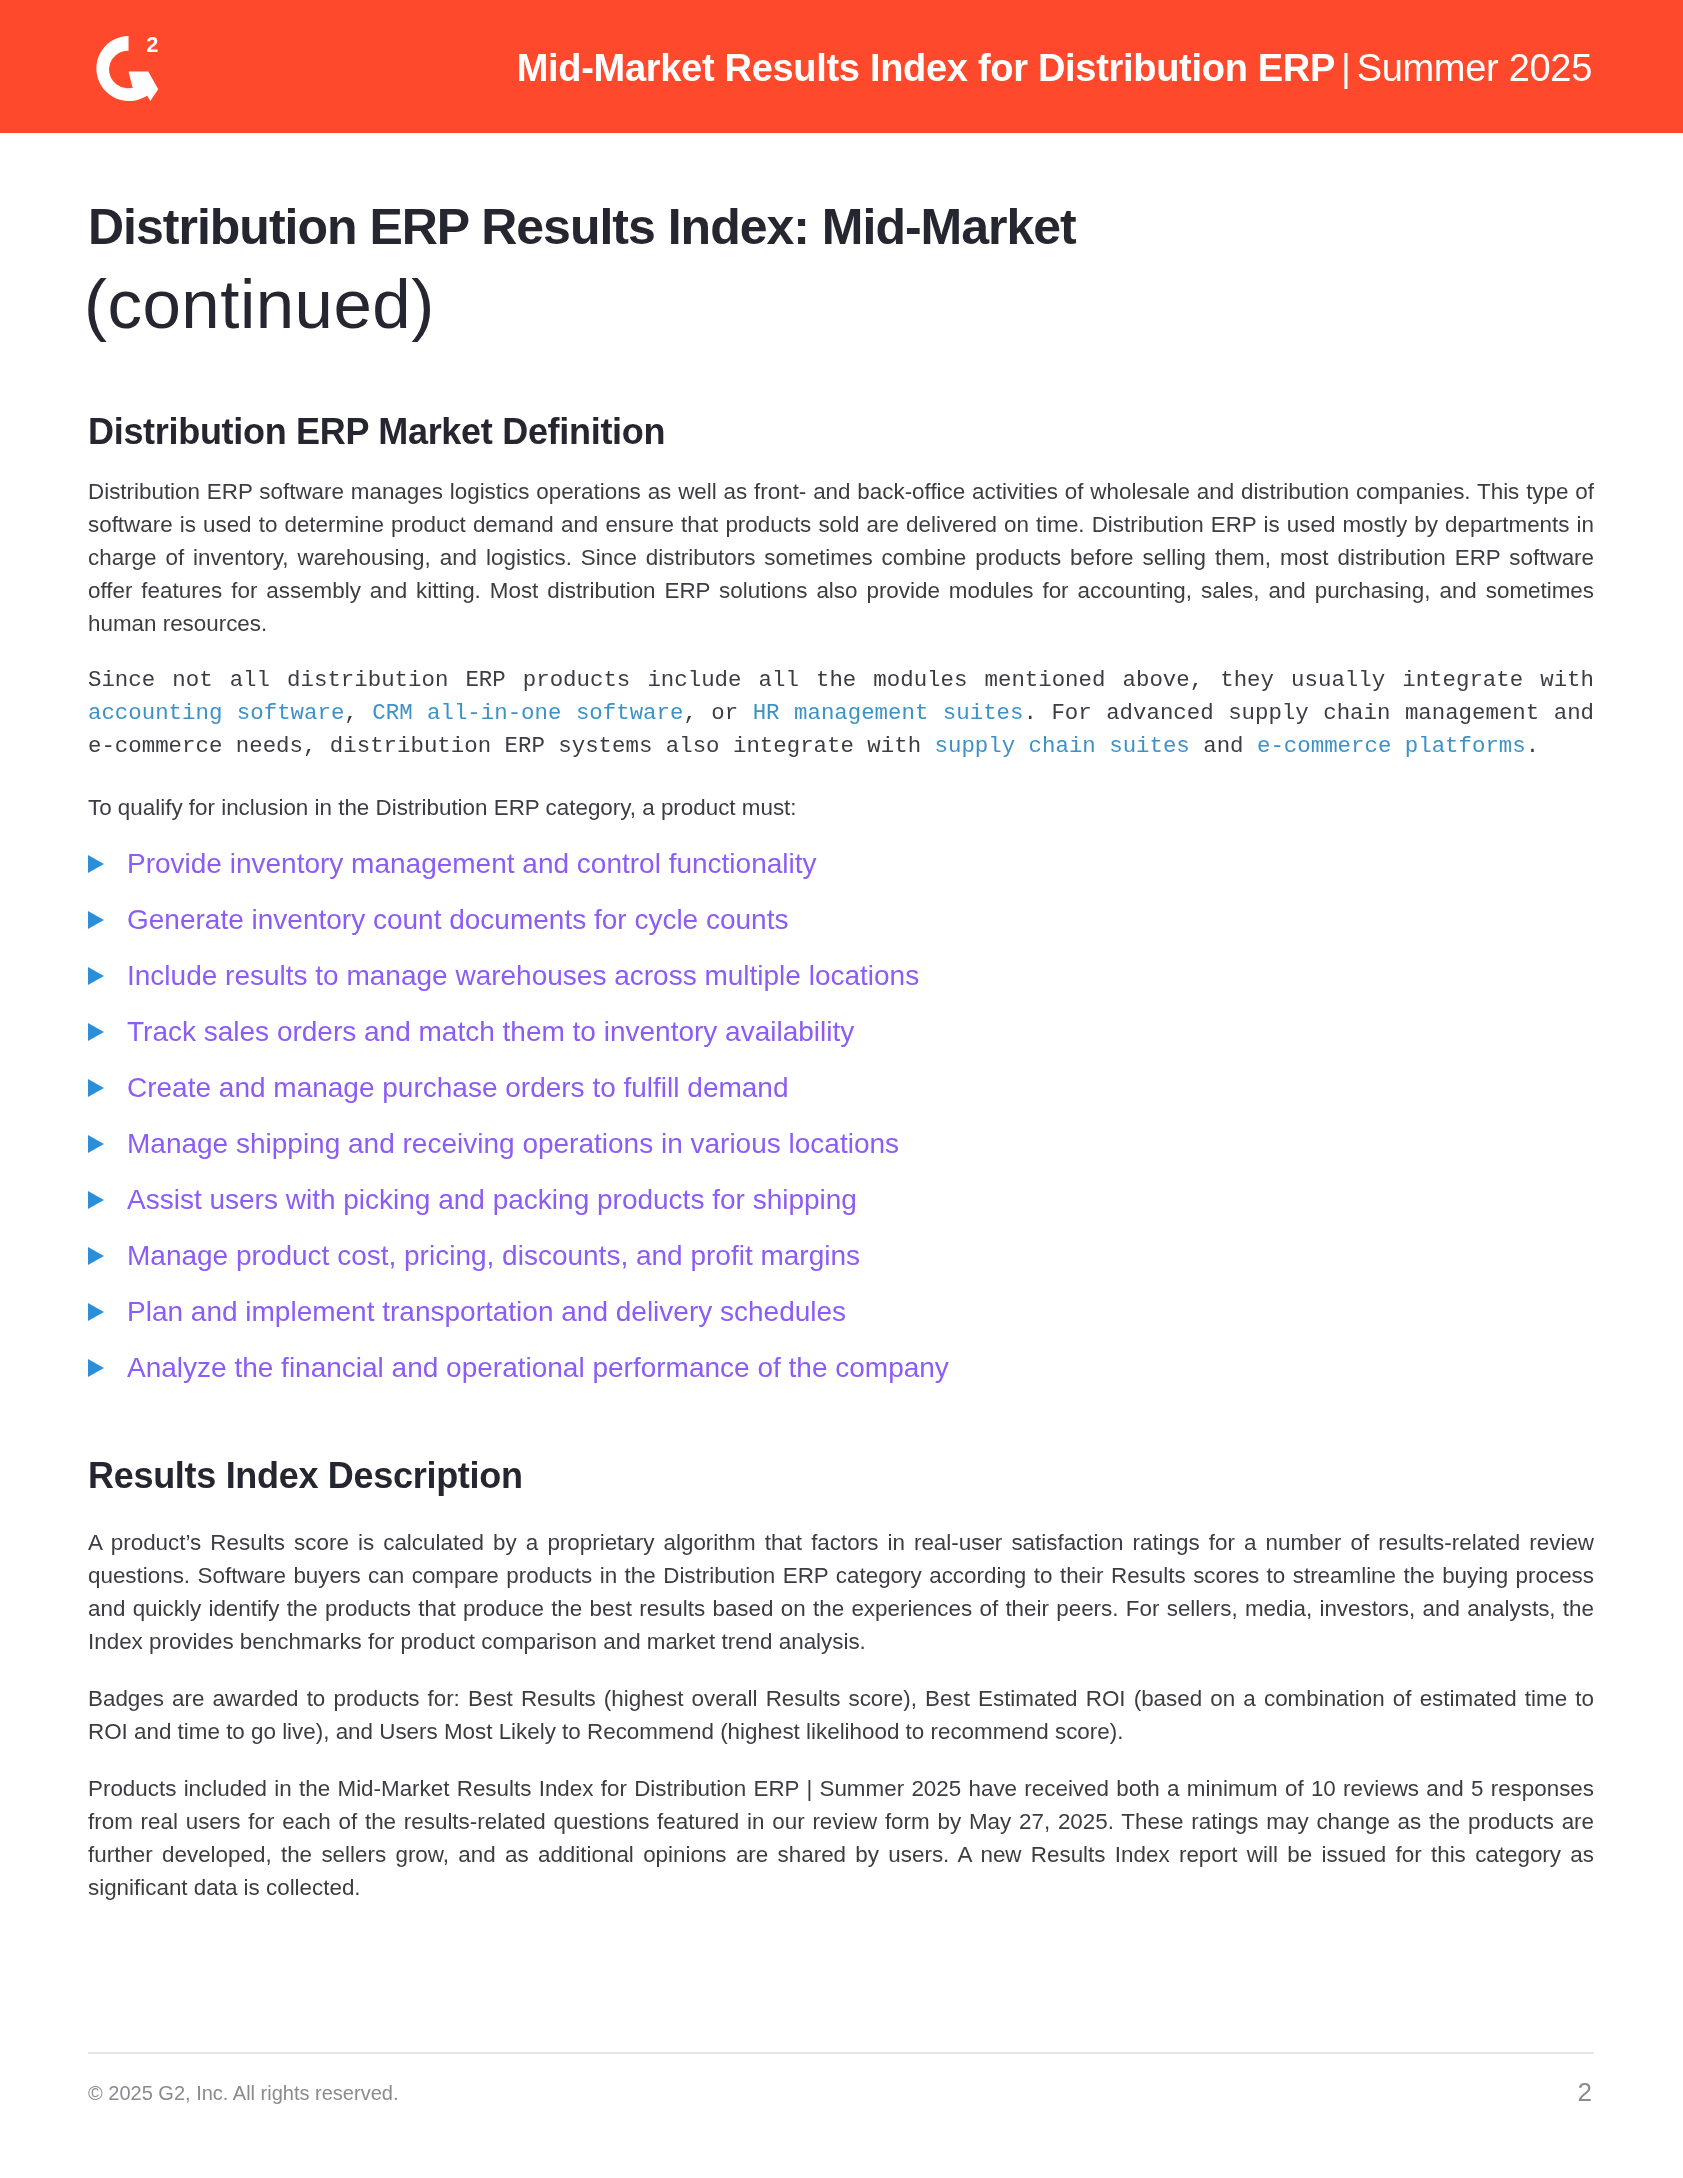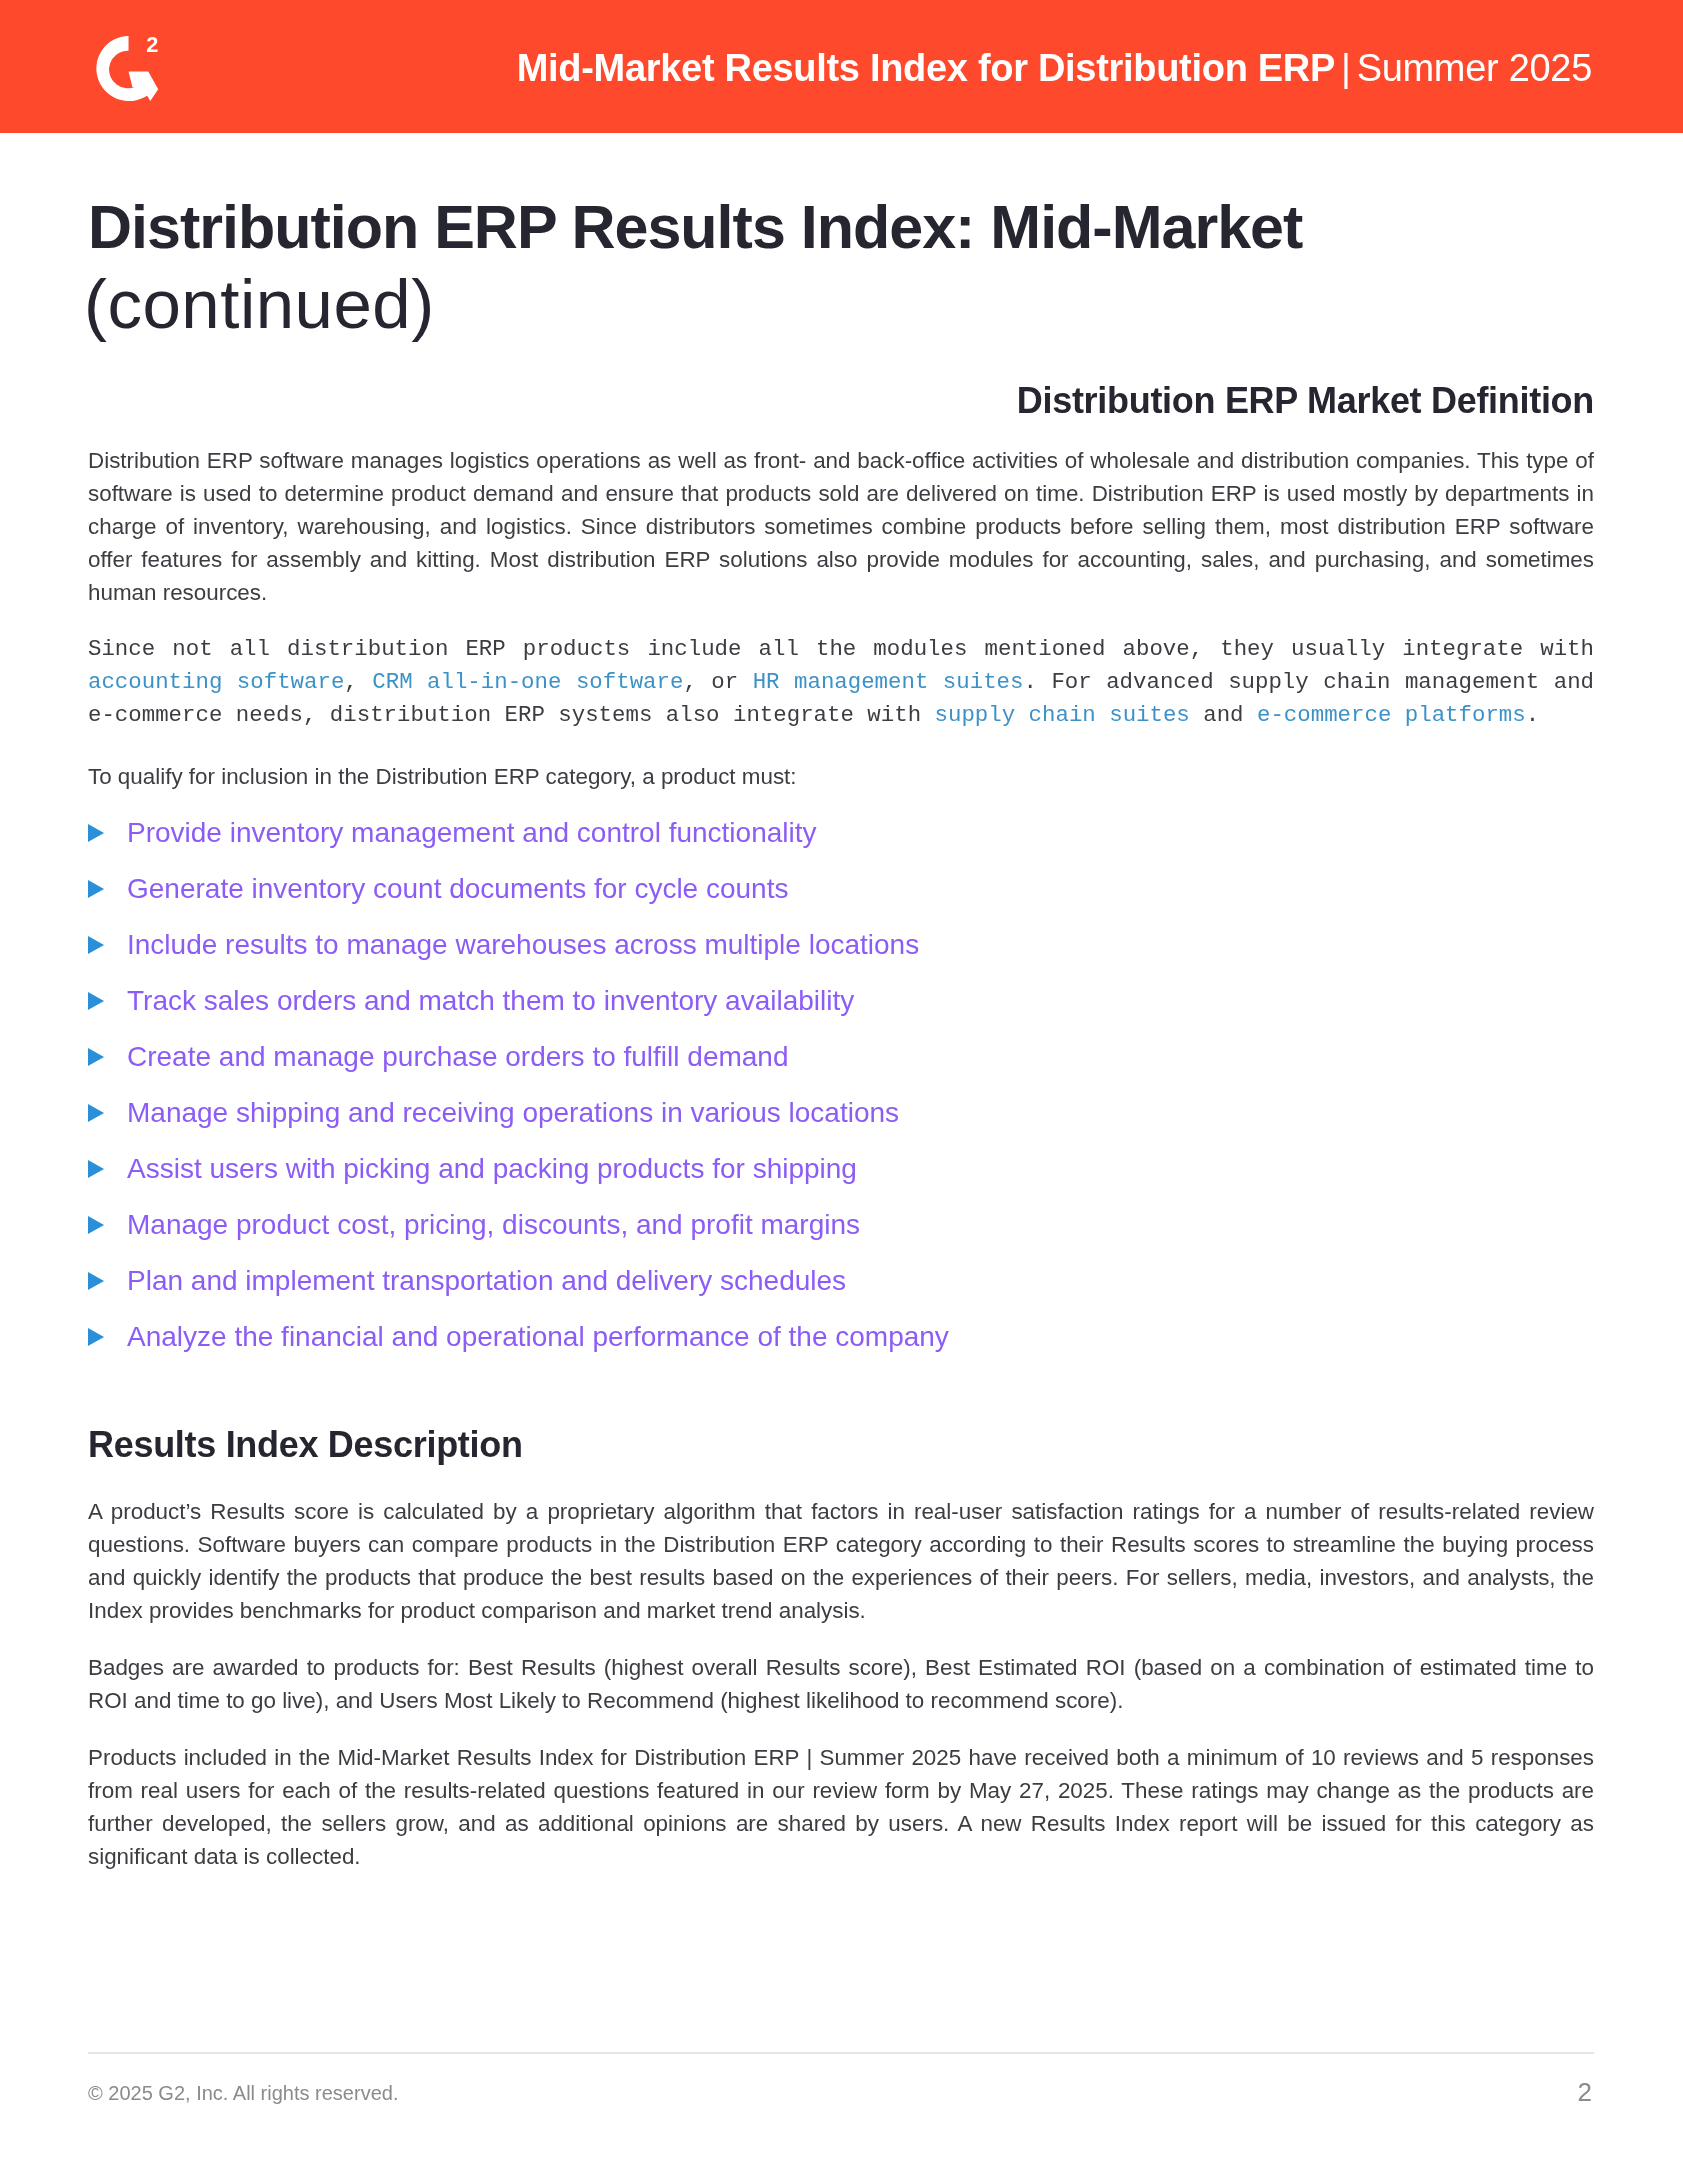--- a/index.html
+++ b/index.html
@@ -17,32 +17,32 @@
     position: absolute; right: 91px; top: 44px;
     color: #ffffff; font-size: 38px; line-height: 48px; white-space: nowrap;
     letter-spacing: -0.3px;
   }
   .header-title .bold { font-weight: bold; }
   .header-title .sep { font-weight: normal; margin: 0 6px; }
   .header-title .light { font-weight: normal; }
 
   .content { position: absolute; left: 88px; top: 188px; width: 1506px; }
   h1 {
-    margin: 0; font-size: 61px; line-height: 79px; font-weight: bold;
+    margin: 0; font-size: 50px; line-height: 79px; font-weight: bold;
     color: #262630; letter-spacing: -1px;
   }
   .subtitle {
     font-size: 69px; line-height: 75px; font-weight: normal; color: #262630;
     margin-left: -4px; letter-spacing: 0.5px;
   }
   h2 {
     margin: 0; font-size: 36px; line-height: 44px; font-weight: bold; color: #262630;
     letter-spacing: -0.3px;
   }
-  .sec1-title { margin-top: 37px; text-align: right; }
+  .sec1-title { margin-top: 68px; }
   p {
     margin: 0; font-size: 22.4px; line-height: 33px; color: #3c3c42;
     text-align: justify;
   }
   .p1 { margin-top: 21px; }
   .p2 { margin-top: 24px; font-family: Liberation Mono, monospace; }
   .p3 { margin-top: 28px; }
   a.link { color: #3c92c7; text-decoration: none; }
   ul.criteria { list-style: none; margin: 23px 0 0 0; padding: 0; }
   ul.criteria li {

